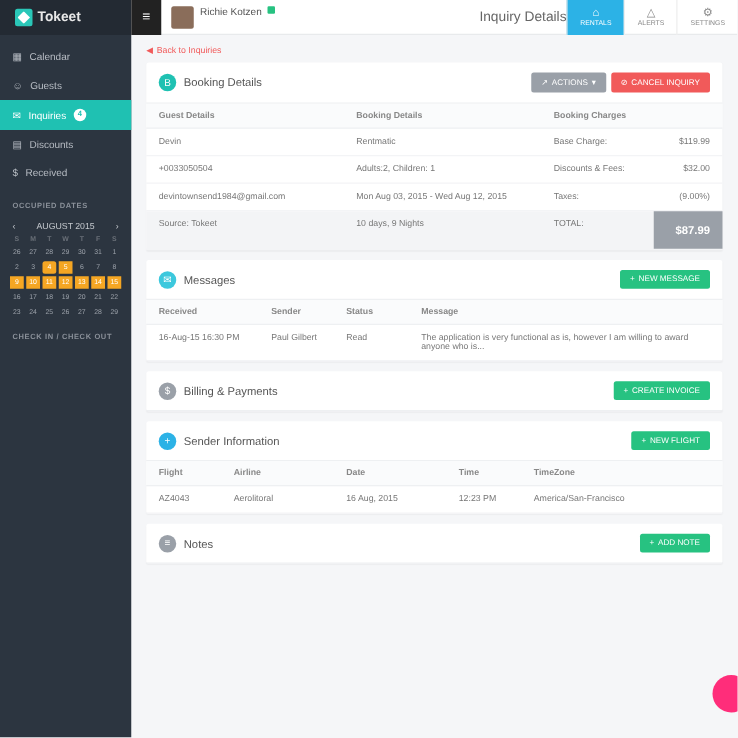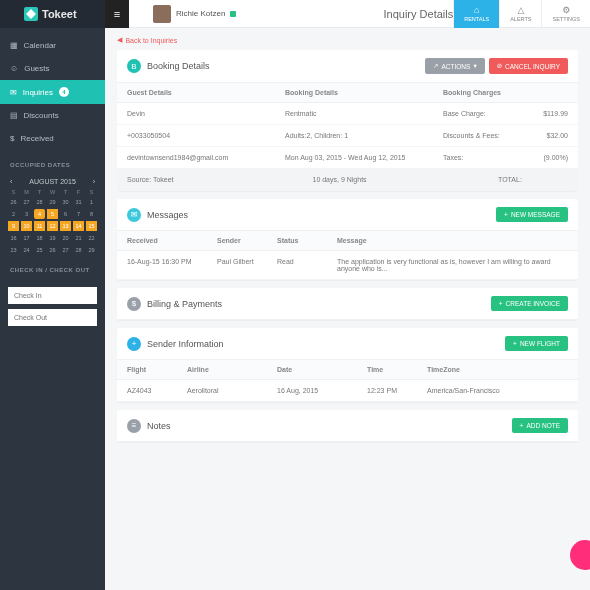--- a/index.html
+++ b/index.html
@@ -1,19 +1,19 @@
 <!DOCTYPE html>
 <html><head>
 <meta charset="utf-8">
 <style>
 *{margin:0;padding:0;box-sizing:border-box;font-family:Arial,sans-serif}
 body{font-size:8px;background:#f5f6f8;width:590px;height:590px;overflow:hidden;position:relative}
 .root{display:flex;height:100%}
 .sidebar{width:105px;background:#2c3540;color:#9aa0a8;display:flex;flex-direction:column}
-.logo-bar{background:#232a33;height:28px;display:flex;align-items:center;padding:0 24px;gap:4px}
+.logo-bar{background:#232a33;height:28px;display:flex;align-items:center;padding:0 12px;gap:4px}
 .logo-sq{width:14px;height:14px;background:#2ac7b8;border-radius:2px;position:relative}
 .logo-sq:before{content:"";position:absolute;inset:2px;background:#fff;clip-path:polygon(50% 0,100% 50%,50% 100%,0 50%)}
 .logo-t{color:#e8e8e8;font-size:11px;font-weight:600}
 .nav{padding-top:6px}
 .navi{display:flex;align-items:center;gap:6px;padding:7px 10px;font-size:8px;color:#b7bcc3}
 .navi.active{background:#1fc1b2;color:#fff}
 .badge{background:#fff;color:#1fc1b2;border-radius:50%;width:10px;height:10px;display:inline-flex;align-items:center;justify-content:center;font-size:6px;font-weight:bold}
 .occ-h{padding:12px 10px 6px;font-size:6px;letter-spacing:.5px;color:#8a9099;font-weight:bold}
 .cal{padding:0 8px}
 .cal-h{display:flex;justify-content:space-between;align-items:center;font-size:7px;color:#c5c9ce;padding:4px 2px}
@@ -22,21 +22,21 @@
 .cal-g .dh{color:#6a7078;font-weight:bold}
 .cal-g .d{color:#9aa0a8;padding:2px 0}
 .cal-g .today{background:#f5a623;color:#fff;border-radius:2px}
 .cal-g .sel{background:#f5a623;color:#fff}
 .cal-g .rng{background:#f5a623;color:#fff}
 .chk{padding:0 8px;margin-top:8px}
 .chk input{width:100%;background:#fff;border:none;padding:5px 6px;font-size:7px;margin-bottom:5px;color:#555}
 .main{flex:1;display:flex;flex-direction:column}
 .top{height:28px;background:#fff;display:flex;align-items:center;border-bottom:1px solid #e8eaec}
 .burger{width:24px;height:28px;background:#222;color:#fff;display:flex;align-items:center;justify-content:center;font-size:11px}
-.user{display:flex;align-items:center;gap:5px;padding:0 24px}
+.user{display:flex;align-items:flex-start;gap:5px;padding:0 8px}
 .ava{width:18px;height:18px;background:#8a6d5a;border-radius:2px}
 .uname{font-size:8px;color:#555}
 .ustat{width:6px;height:6px;background:#27c281;border-radius:1px}
 .ptitle{flex:1;text-align:right;font-size:11px;color:#666;font-weight:300}
 .tabs{display:flex;height:28px}
 .tab{padding:0 10px;display:flex;flex-direction:column;align-items:center;justify-content:center;font-size:5.5px;color:#888;border-left:1px solid #eee}
 .tab.active{background:#2cb2e6;color:#fff}
 .tab .ti{font-size:9px;margin-bottom:1px}
 .content{flex:1;padding:8px 12px;overflow:auto}
 .back{color:#f15a5a;font-size:7px;display:flex;align-items:center;gap:3px;margin-bottom:6px}
@@ -139,24 +139,20 @@
       <div class="d">23</div>
           <div class="d">24</div>
           <div class="d">25</div>
           <div class="d">26</div>
           <div class="d">27</div>
           <div class="d">28</div>
           <div class="d">29</div>
     </div>
   </div>
   <div class="occ-h">CHECK IN / CHECK OUT</div>
-  <div class="chk">
-    <input placeholder="Check In" style="">
-    <input placeholder="Check Out" style="">
-  </div>
 </div>
 
 <div class="main">
   <div class="top">
     <div class="burger">≡</div>
     <div class="user">
       <div class="ava"></div>
       <div class="uname">Richie Kotzen</div>
       <div class="ustat"></div>
     </div>
@@ -219,20 +215,21 @@
         <div class="tr">
               <div class="c3">devintownsend1984@gmail.com</div>
               <div class="c3">Mon Aug 03, 2015 - Wed Aug 12, 2015</div>
               <div class="c-md">Taxes:</div>
               <div class="c-amt">(9.00%)</div>
             </div>
         <div class="tr total-row">
               <div class="c3">Source: Tokeet</div>
               <div class="c3">10 days, 9 Nights</div>
               <div class="c-md">TOTAL:</div>
+              <div class="c-amt total-v">$87.99</div>
             </div>
       </div>
     </div>
 
     <div class="card">
       <div class="card-h">
         <div class="chi bg-cyan">✉</div>
         <div class="cht">Messages</div>
         <div class="btn b-green">
               <span>+</span>

